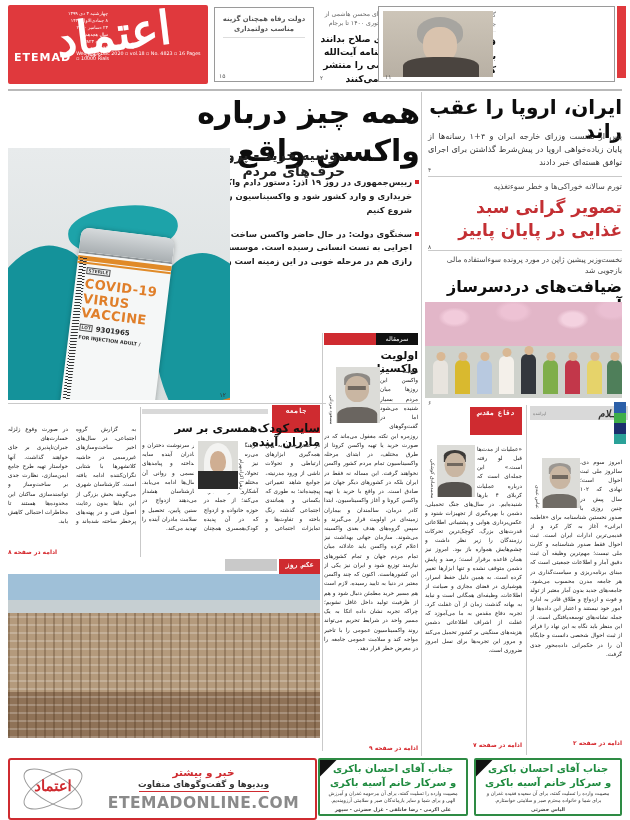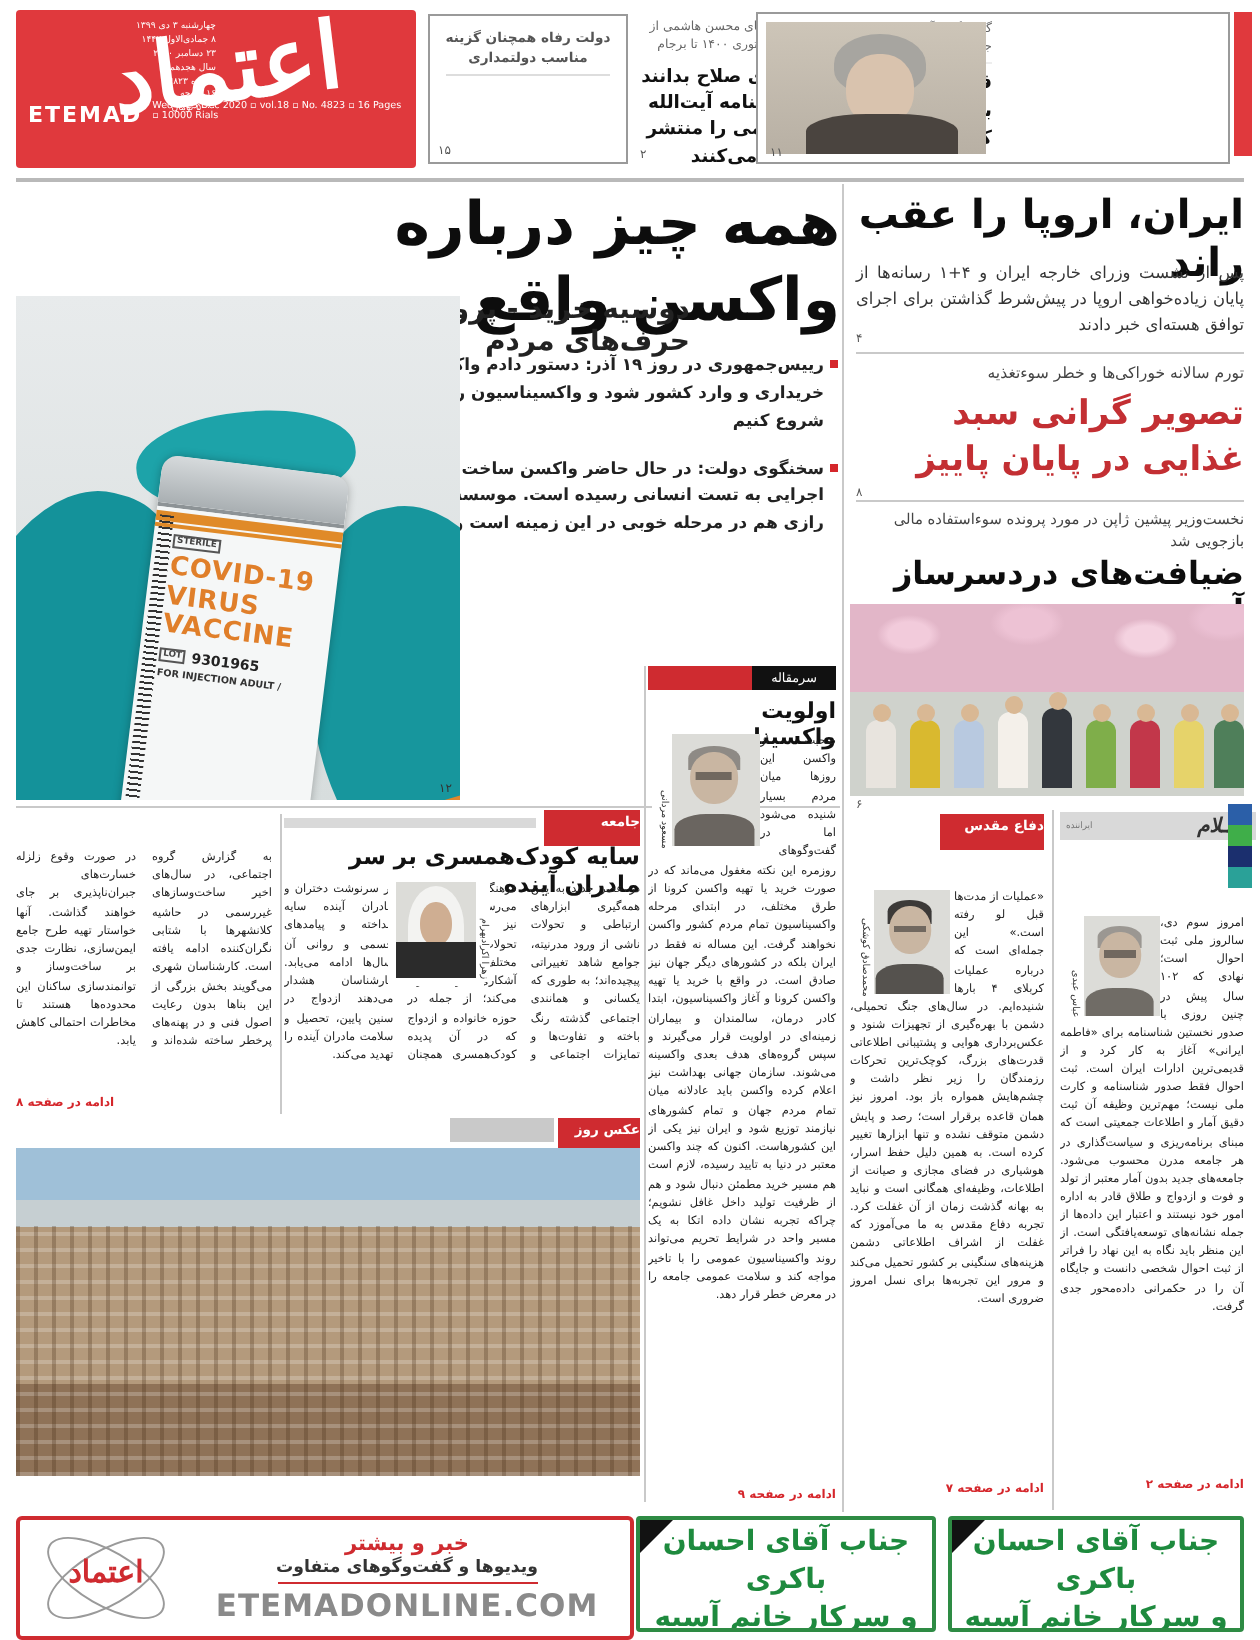--- a/index.html
+++ b/index.html
@@ -75,21 +75,21 @@
   .vphoto .pg{position:absolute;right:4px;bottom:2px;color:#333;}
 
   
   .v-rule-main{left:421px;top:92px;width:1px;height:664px;}
   .v-rule-mid{left:322px;top:333px;width:1px;height:418px;}
   .v-rule-soc{left:140px;top:407px;width:1px;height:150px;}
   .v-rule-rail{left:526px;top:405px;width:1px;height:350px;}
   .h-rule-mid{left:8px;top:403px;width:412px;height:1px;}
 
   
-  .redlabel{background:#cf2b30;color:#fff;font-size:6.8px;font-weight:bold;text-align:right;line-height:13px;height:18px;}
+  .redlabel{background:#cf2b30;color:#fff;font-size:6.8px;font-weight:bold;text-align:center;line-height:13px;height:28px;font-family:Liberation Mono, monospace;}
   .graylstrip{background:#d9d9d9;height:5px;}
 
   
   .soc-title{left:142px;top:421px;width:178px;font-size:11.5px;font-weight:bold;color:#111;text-align:right;}
   .soc-body{left:142px;top:441px;width:178px;height:114px;font-size:5.7px;line-height:1.62;color:#222;
             columns:3;column-gap:7px;overflow:hidden;}
   .soc-photo{left:198px;top:441px;width:40px;height:48px;background:#e9e9e9;outline:4px solid #fff;overflow:hidden;}
   .sp-scarf{position:absolute;left:6px;top:2px;width:28px;height:40px;background:#f3f3f1;border-radius:50% 50% 30% 30%;}
   .sp-face{position:absolute;left:12px;top:10px;width:16px;height:22px;background:#cfae92;border-radius:48%;}
   .sp-chador{position:absolute;left:-4px;top:30px;width:48px;height:20px;background:#2b2b2b;}
@@ -184,21 +184,21 @@
   .orbit.o3{transform:rotate(-30deg);}
   .ol-word{position:absolute;left:0;top:14px;width:78px;text-align:center;color:#cf2b30;
            font-weight:bold;font-size:15px;font-family:"DejaVu Serif","Liberation Serif",serif;}
   .ol-text{flex:1;text-align:center;direction:rtl;}
   .ol-title{color:#cf2b30;font-weight:bold;font-size:10.5px;}
   .ol-sub{color:#333;font-weight:bold;font-size:8.6px;margin-top:1px;}
   .ol-line{width:130px;height:1.5px;background:#cf2b30;margin:2px auto;}
   .ol-url{color:#8a8a8a;font-weight:bold;font-size:15.5px;letter-spacing:.5px;direction:ltr;}
   .cond{top:758px;height:58px;border:2px solid #2e8b44;border-radius:2px;overflow:hidden;text-align:center;padding:2px 6px;box-sizing:border-box;}
   .cond .ribbon{position:absolute;top:-5px;left:-16px;width:46px;height:12px;background:#121212;transform:rotate(-45deg);}
-  .cond-h{color:#1e8a3e;font-weight:bold;font-size:14px;line-height:1.35;}
+  .cond-h{color:#1e8a3e;font-weight:bold;font-size:10px;line-height:1.35;}
   .cond-b{font-size:4.9px;color:#333;line-height:1.5;margin-top:1px;}
   .cond-s{font-size:4.9px;color:#444;font-weight:bold;margin-top:1px;line-height:1.5;}
   .cond1{left:474px;width:148px;}
   .cond2{left:318px;width:150px;}
 </style>
 </head>
 <body>
 
 <div class="page">
 

